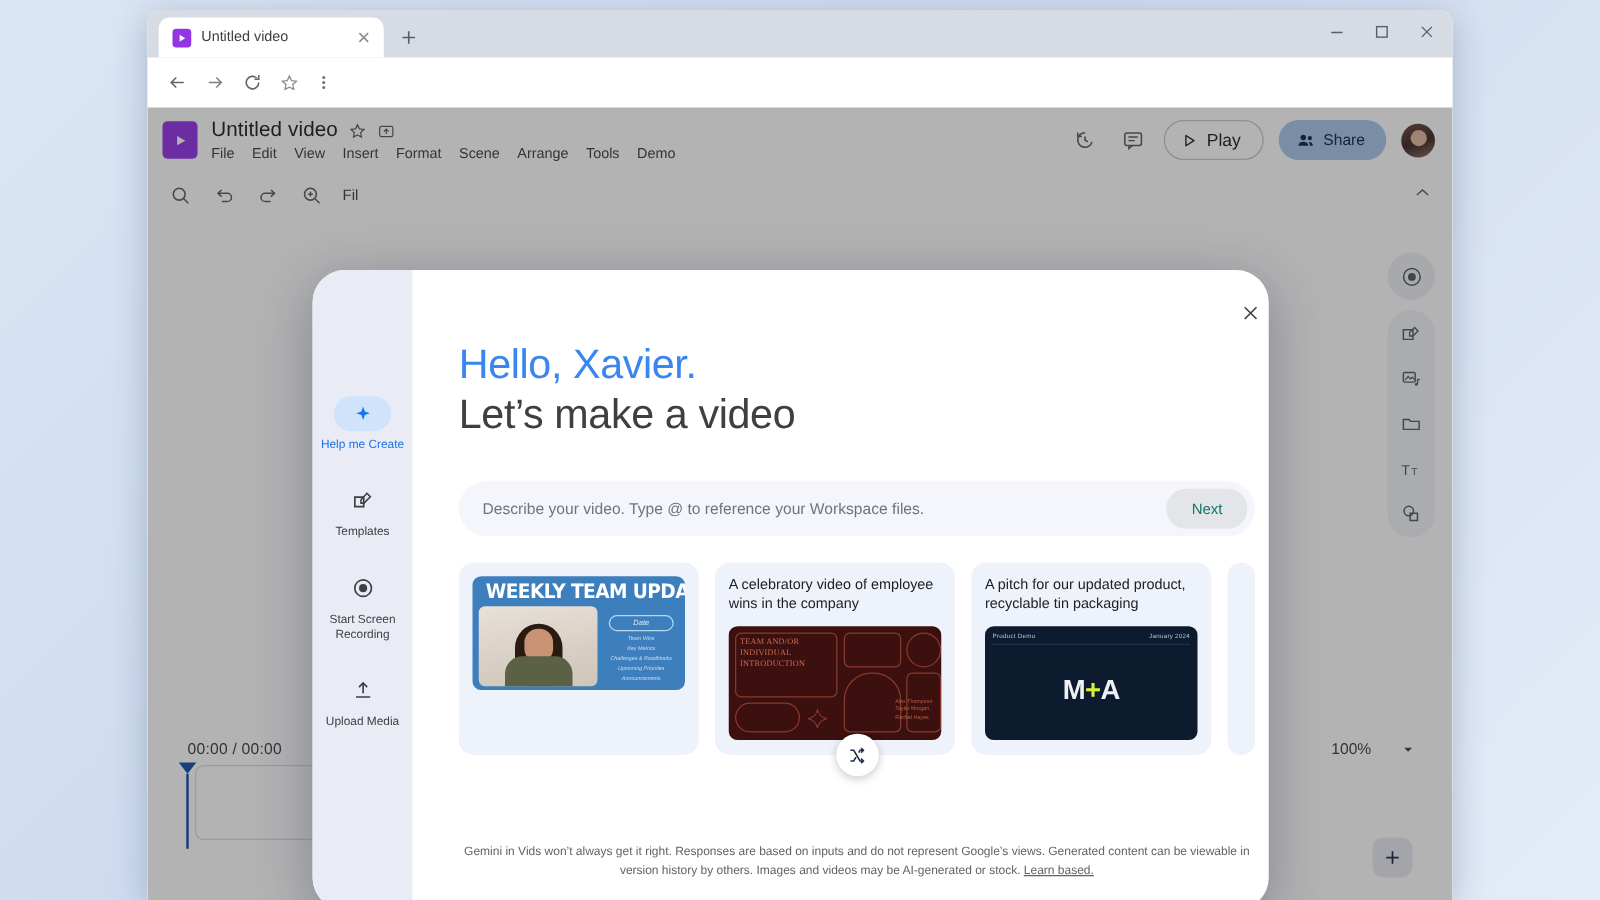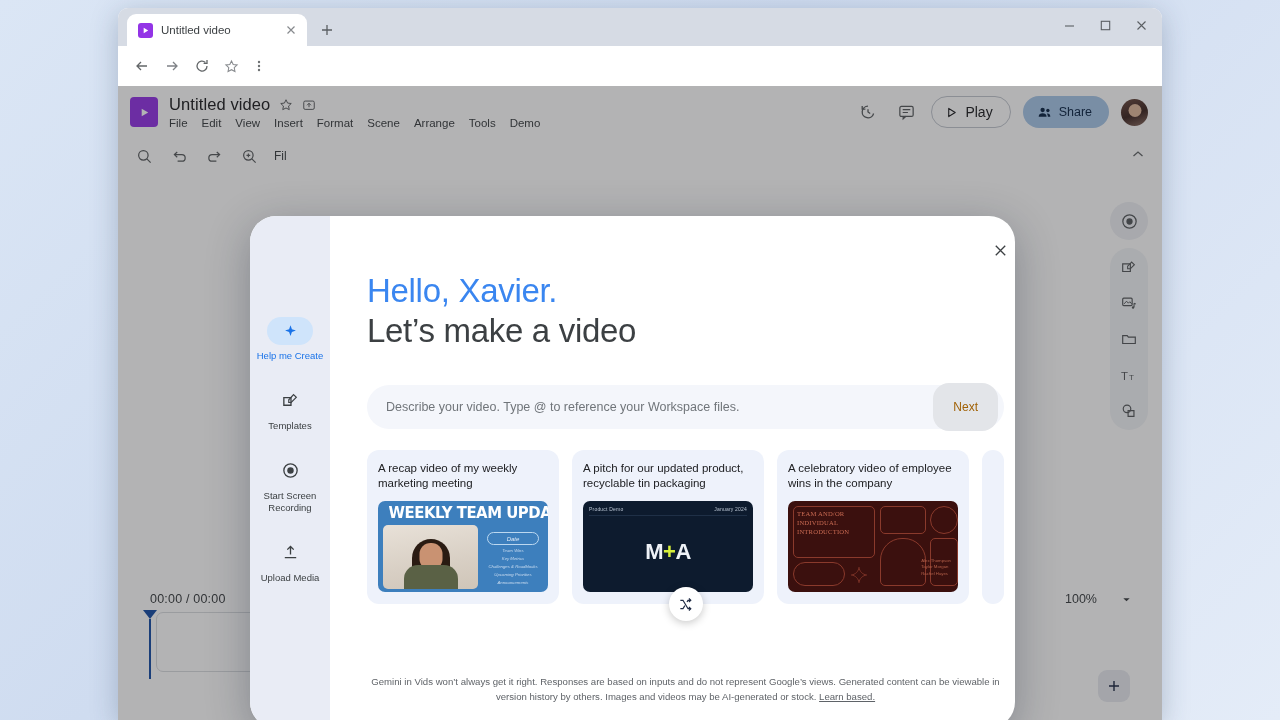--- a/index.html
+++ b/index.html
@@ -220,22 +220,22 @@
   .greet-2 { font-size: 33px; color: #3c4043; letter-spacing: -.3px; line-height: 1.22; }
 
   .prompt-row {
     margin-top: 34px; height: 44px;
     background: #f4f6fb; border-radius: 22px;
     display: flex; align-items: center;
     padding: 0 6px 0 19px;
   }
   .prompt-ph { flex: 1; font-size: 12.5px; color: #70757a; }
   .btn-next {
-    height: 48px; padding: 0 20px; border-radius: 16px;
-    background: #e3e5e9; color: #a16207;
+    height: 32px; padding: 0 20px; border-radius: 16px;
+    background: #e3e5e9; color: #0f766e;
     font-size: 12px; display: flex; align-items: center;
   }
 
   .cards { display: flex; gap: 13px; margin-top: 21px; position: relative; }
   .card {
     width: 192px; background: #eef2fb;
     border-radius: 12px; padding: 11px 11px 12px;
     flex: none;
   }
   .card.partial { width: 22px; overflow: hidden; }
@@ -622,50 +622,36 @@
         <div class="greet-2">Let’s make a video</div>
 
         <div class="prompt-row">
           <span class="prompt-ph">Describe your video. Type @ to reference your Workspace files.</span>
           <span class="btn-next">Next</span>
         </div>
 
         <div class="cards">
 
           <div class="card">
-            <div class="card-title">A recap video of my weekly marketing meeting</div>
             <div class="thumb t1">
               <div class="t1-head">WEEKLY TEAM UPDATES</div>
               <div class="t1-body">
                 <div class="t1-photo">
                   <span class="hair"></span>
                     <span class="face"></span>
                     <span class="body"></span>
                 </div>
                 <div class="t1-right">
                   <div class="t1-date">Date</div>
                   <div class="t1-line">Team Wins</div>
                   <div class="t1-line">Key Metrics</div>
                   <div class="t1-line">Challenges &amp; Roadblocks</div>
                   <div class="t1-line">Upcoming Priorities</div>
                   <div class="t1-line">Announcements</div>
                 </div>
-              </div>
-            </div>
-          </div>
-
-          <div class="card">
-            <div class="card-title">A pitch for our updated product, recyclable tin packaging</div>
-            <div class="thumb t2">
-              <div class="t2-top">
-                <span>Product Demo</span>
-                <span>January 2024</span>
-              </div>
-              <div class="t2-mid">
-                <div class="t2-logo"><span>M</span><span class="t2-plus">+</span><span>A</span></div>
               </div>
             </div>
           </div>
 
           <div class="card">
             <div class="card-title">A celebratory video of employee wins in the company</div>
             <div class="thumb t3">
               <span class="bx" style="left:5px;top:5px;width:82px;height:52px;"></span>
               <span class="bx" style="left:5px;top:61px;width:52px;height:24px;border-radius:12px;"></span>
               <span class="bx" style="left:92px;top:5px;width:46px;height:28px;"></span>
@@ -677,20 +663,33 @@
                 <div>Alex Thompson</div>
                 <div>Taylor Morgan</div>
                 <div>Rachel Hayes</div>
               </div>
               <svg class="t3-star" viewBox="0 0 20 20">
                   <path d="M10 1.5c.4 4.3 4.2 8.1 8.5 8.5-4.3.4-8.1 4.2-8.5 8.5-.4-4.3-4.2-8.1-8.5-8.5 4.3-.4 8.1-4.2 8.5-8.5z" fill="none" stroke="#8a3a2c" stroke-width=".9"></path>
                 </svg>
             </div>
           </div>
 
+          <div class="card">
+            <div class="card-title">A pitch for our updated product, recyclable tin packaging</div>
+            <div class="thumb t2">
+              <div class="t2-top">
+                <span>Product Demo</span>
+                <span>January 2024</span>
+              </div>
+              <div class="t2-mid">
+                <div class="t2-logo"><span>M</span><span class="t2-plus">+</span><span>A</span></div>
+              </div>
+            </div>
+          </div>
+
           <div class="card partial"></div>
 
           <div class="shuffle">
             <svg width="15" height="15" viewBox="0 0 16 16">
                 <path d="M2.5 3.5h2.8l5.4 9h2.8" stroke="#1f2a44" stroke-width="1.3" fill="none"></path>
                 <path d="M2.5 12.5h2.8l2-3.3" stroke="#1f2a44" stroke-width="1.3" fill="none"></path>
                 <path d="M9.6 5.4l1.1-1.9h2.8" stroke="#1f2a44" stroke-width="1.3" fill="none"></path>
                 <path d="M11.6 1.6l2 1.9-2 1.9M11.6 10.6l2 1.9-2 1.9" stroke="#1f2a44" stroke-width="1.3" fill="none"></path>
               </svg>
           </div>

